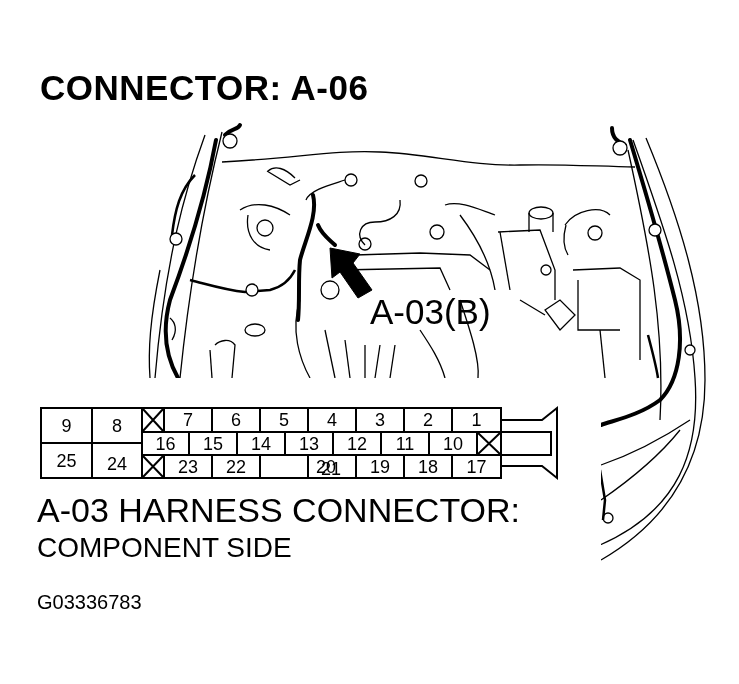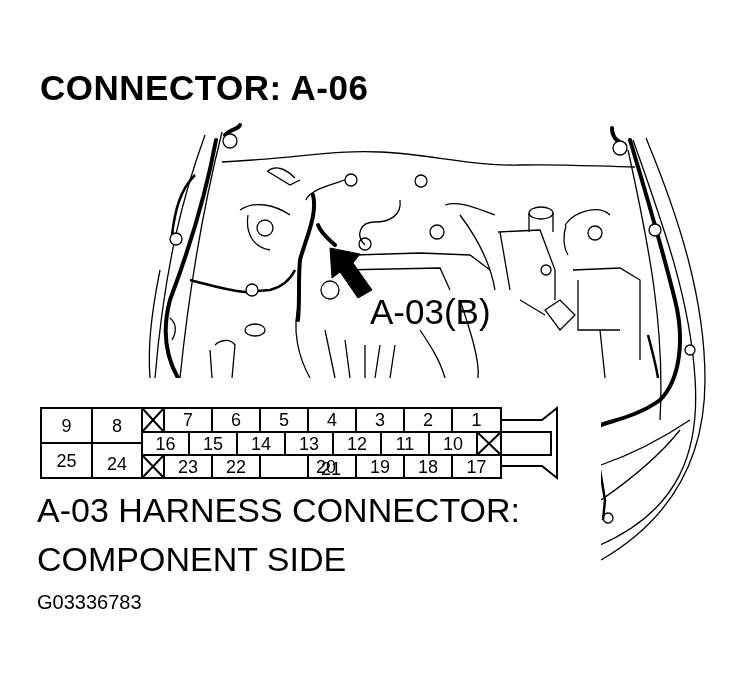--- a/index.html
+++ b/index.html
@@ -4,21 +4,21 @@
   <style>
     html, body { margin: 0; padding: 0; background: #ffffff; }
     body { width: 739px; height: 684px; position: relative; overflow: hidden; font-family: "Liberation Sans", sans-serif; color: #000; }
     .title { position: absolute; left: 40px; top: 68px; font-size: 35px; font-weight: bold; letter-spacing: 0.5px; line-height: 40px; white-space: nowrap; }
     .illus { position: absolute; left: 0; top: 0; width: 739px; height: 684px; }
     .mask { position: absolute; left: 0; top: 378px; width: 601px; height: 306px; background: #fff; }
     .callout { position: absolute; left: 370px; top: 292px; font-size: 35px; line-height: 40px; white-space: nowrap; background: transparent; }
     .conn { position: absolute; left: 0; top: 0; width: 739px; height: 684px; }
     .cell { position: absolute; box-sizing: border-box; display: flex; align-items: center; justify-content: center; font-size: 18px; line-height: 1; }
     .cap1 { position: absolute; left: 37px; top: 490px; font-size: 34px; line-height: 40px; white-space: nowrap; }
-    .cap2 { position: absolute; left: 37px; top: 539px; font-size: 34px; line-height: 40px; white-space: nowrap; }
+    .cap2 { position: absolute; left: 37px; top: 528px; font-size: 28px; line-height: 40px; white-space: nowrap; }
     .fig { position: absolute; left: 37px; top: 591px; font-size: 20px; font-weight: normal; white-space: nowrap; }
   </style>
 </head>
 <body>
 
 <svg class="illus" viewBox="0 0 739 684" xmlns="http://www.w3.org/2000/svg">
   <g fill="none" stroke="#000" stroke-width="1.3">
 
     <path d="M205 135 C185 190 165 260 155 378"></path>
     <path d="M222 132 C205 200 190 280 180 378"></path>

